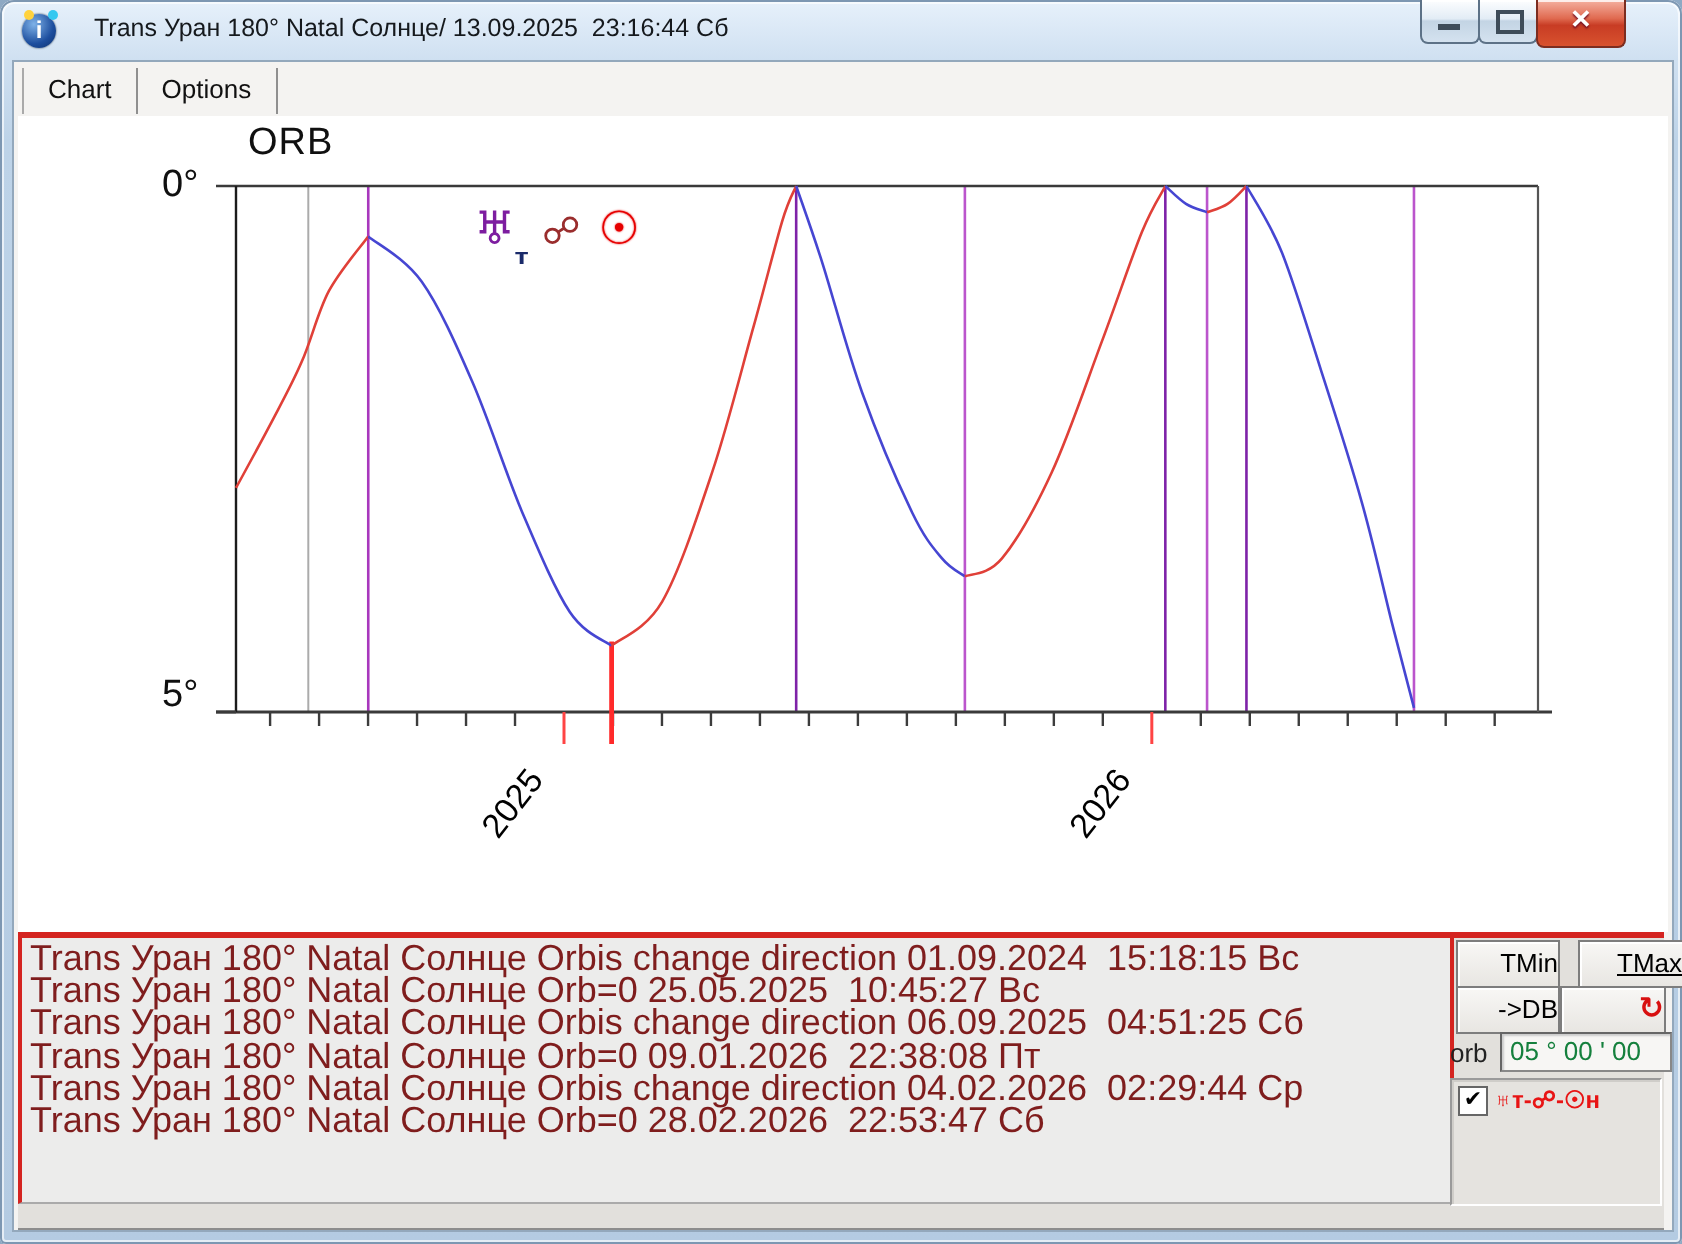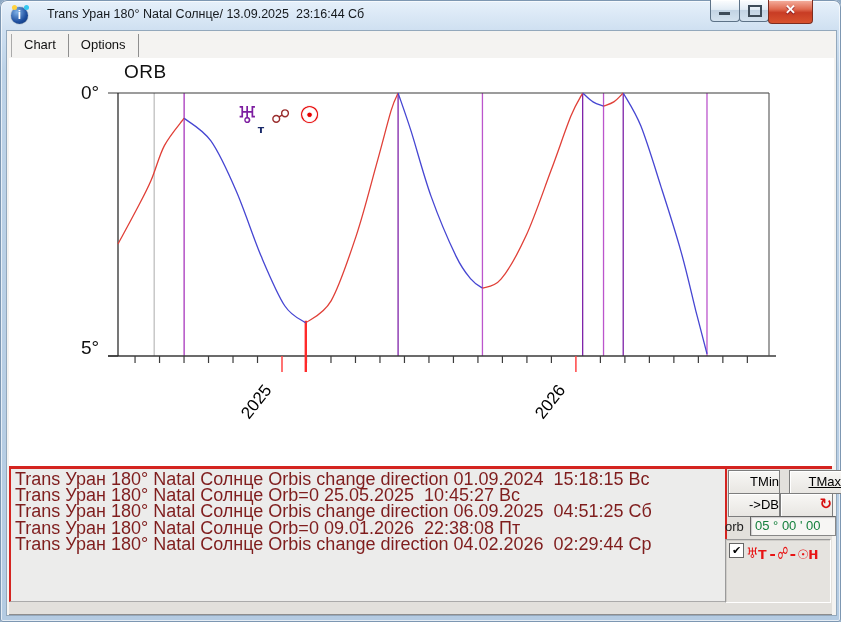--- a/index.html
+++ b/index.html
@@ -56,22 +56,22 @@
   #btn-db{left:719px;top:24px;width:50px;}
   #btn-refresh{left:771px;top:24px;width:51px;color:#d81010;font-weight:bold;font-size:15px;font-family:"DejaVu Sans",sans-serif;}
   #orb-label{position:absolute;left:716px;top:50px;font-size:13px;color:#222;}
   #orb-field{position:absolute;left:741px;top:47px;width:78px;height:17px;background:#f7f6f4;
     border:1px solid #888;border-top-color:#666;border-left-color:#666;box-shadow:inset 1px 1px 1px #ccc;
     font-size:13px;color:#15803d;padding:1px 2px 0 4px;font-family:"Liberation Sans",sans-serif;}
   #aspectpanel{position:absolute;left:716px;top:70px;width:104px;height:62px;background:#e5e3df;
     border:1px solid #9a9a9a;border-right-color:#fff;border-bottom-color:#fff;box-shadow:inset 1px 1px 0 #cfcdc9;}
   #aspect-checkbox{position:absolute;left:3px;top:3px;width:13px;height:13px;background:#fff;border:1px solid #666;
     font-size:11px;line-height:12px;text-align:center;color:#000;cursor:default;}
-  #aspect-label{position:absolute;left:21px;top:3px;font-size:17px;font-weight:bold;color:#e81414;
-    font-family:Liberation Mono, monospace;white-space:nowrap;}
+  #aspect-label{position:absolute;left:21px;top:3px;font-size:12px;font-weight:bold;color:#e81414;
+    font-family:Liberation Sans, sans-serif;white-space:nowrap;}
 </style>
 </head>
 <body>
 
 <div id="window">
 
   <div id="titlebar">
     <div id="win-icon">
       <span class="dot1"></span>
       <span class="dot2"></span>
@@ -159,20 +159,21 @@
       </div>
     </div>
 
     <div id="bottompanel">
       <div id="logbox">
           <div class="log-line">Trans Уран 180° Natal Солнце Orbis change direction 01.09.2024  15:18:15 Вс</div>
           <div class="log-line">Trans Уран 180° Natal Солнце Orb=0 25.05.2025  10:45:27 Вс</div>
           <div class="log-line">Trans Уран 180° Natal Солнце Orbis change direction 06.09.2025  04:51:25 Сб</div>
           <div class="log-line">Trans Уран 180° Natal Солнце Orb=0 09.01.2026  22:38:08 Пт</div>
           <div class="log-line">Trans Уран 180° Natal Солнце Orbis change direction 04.02.2026  02:29:44 Ср</div>
+          <div class="log-line">Trans Уран 180° Natal Солнце Orb=0 28.02.2026  22:53:47 Сб</div>
         </div>
 
       <div id="btn-tmin" class="panel-btn">TMin</div>
       <div id="btn-tmax" class="panel-btn">TMax</div>
       <div id="btn-db" class="panel-btn">-&gt;DB</div>
       <div id="btn-refresh" class="panel-btn"><span>↻</span></div>
 
       <div id="orb-label">orb</div>
       <div id="orb-field">05 ° 00 ' 00</div>
 

